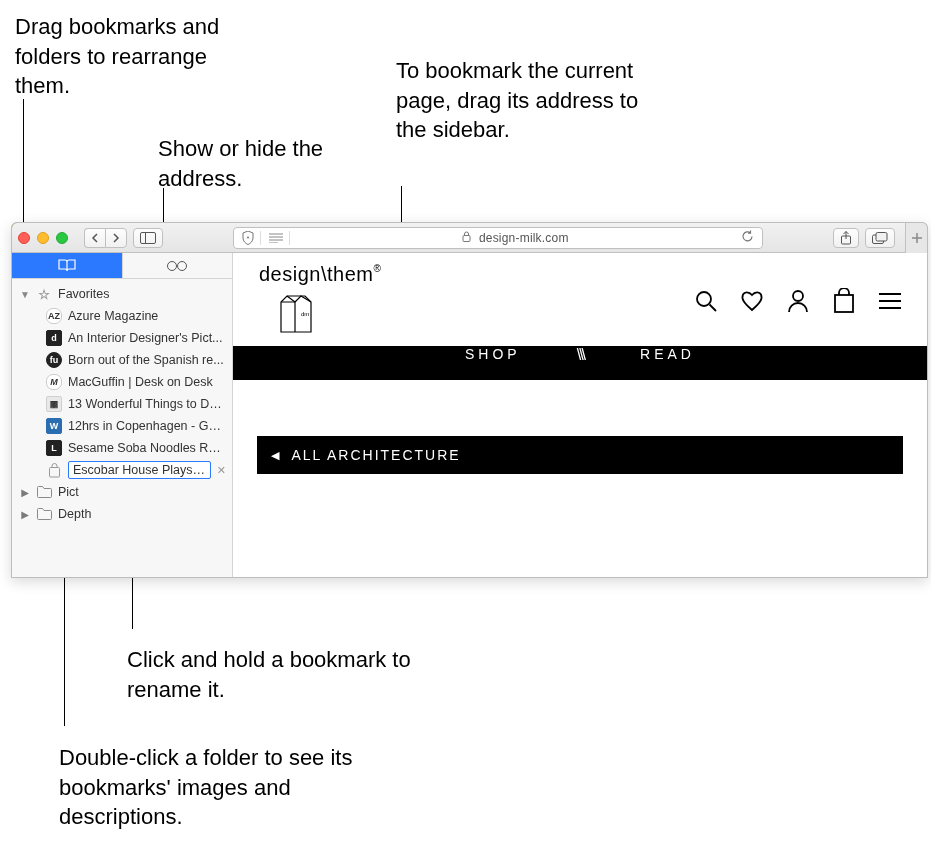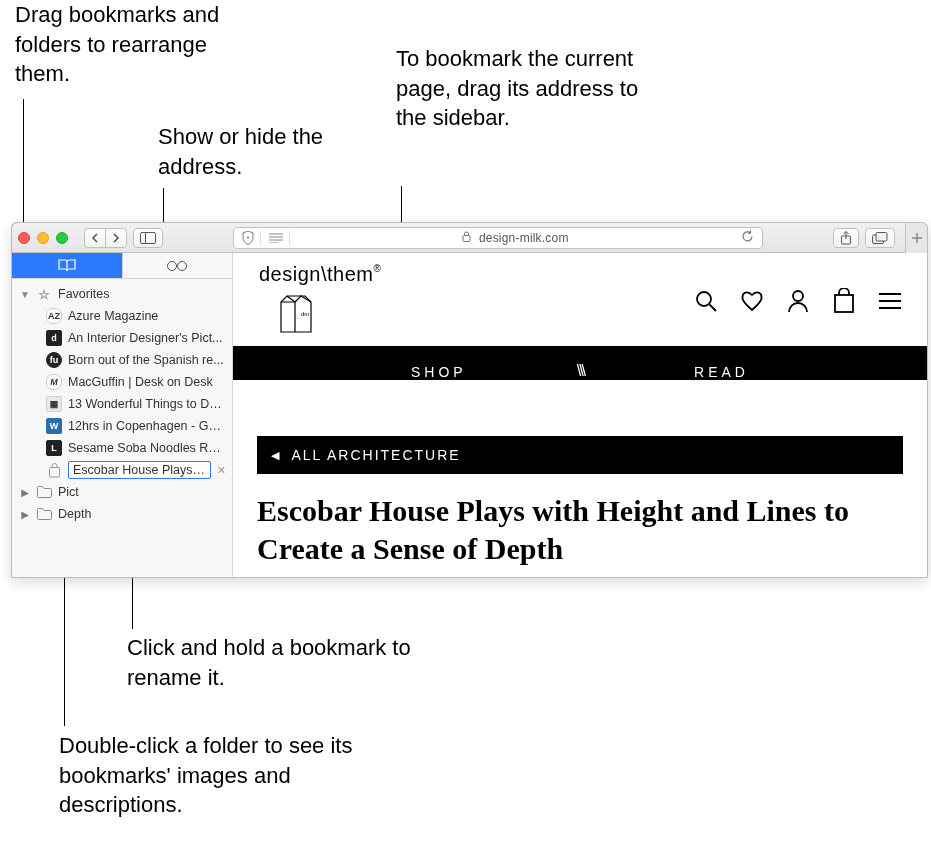--- a/index.html
+++ b/index.html
@@ -9,20 +9,21 @@
     width: 931px;
     height: 854px;
     position: relative;
     overflow: hidden;
   }
   .callout {
     position: absolute;
     font-size: 22px;
     line-height: 1.35;
     color: #000;
+    margin-top: 12px;
   }
   .callout-line {
     position: absolute;
     background: #000;
   }
   .callout-line.v { width: 1px; }
   .callout-line.h { height: 1px; }
 
   
   .window {
@@ -147,22 +148,22 @@
   .brand .reg { font-size:10px; vertical-align:top; }
   .carton {
     width:42px; height:48px; margin-left:16px;
   }
   .brand-actions { display:flex; gap:20px; align-items:center; color:#000; }
   .brand-actions .icn { width:26px; height:26px; display:flex; align-items:center; justify-content:center;}
   .brand-actions svg { stroke:#000; }
 
   .nav-bar {
     background:#000; color:#fff; height:34px;
-    display:flex; align-items:flex-end; justify-content:center;
-    gap: 110px;
+    display:flex; align-items:flex-start; justify-content:center;
+    gap: 56px;
     font-size:14px; letter-spacing:4px;
   }
   .nav-bar .mid { font-size:16px; letter-spacing:-2px; font-weight:300;}
   .spacer-block { height:56px; }
   .arch-strip {
     margin: 0 24px;
     background:#000; color:#fff;
     height:38px;
     display:flex; align-items:center;
     padding: 0 14px;
@@ -407,16 +408,15 @@
       <div class="nav-bar">
         <span>SHOP</span>
         <span class="mid">\\\</span>
         <span>READ</span>
       </div>
       <div class="spacer-block"></div>
       <div class="arch-strip">
         <span class="tri">◀</span>
         <span>ALL ARCHITECTURE</span>
       </div>
-      <div class="headline">Escobar House Plays with Height and Lines to Create a Sense of Depth</div>
     </div>
   </div>
 </div>
 
 </body></html>

